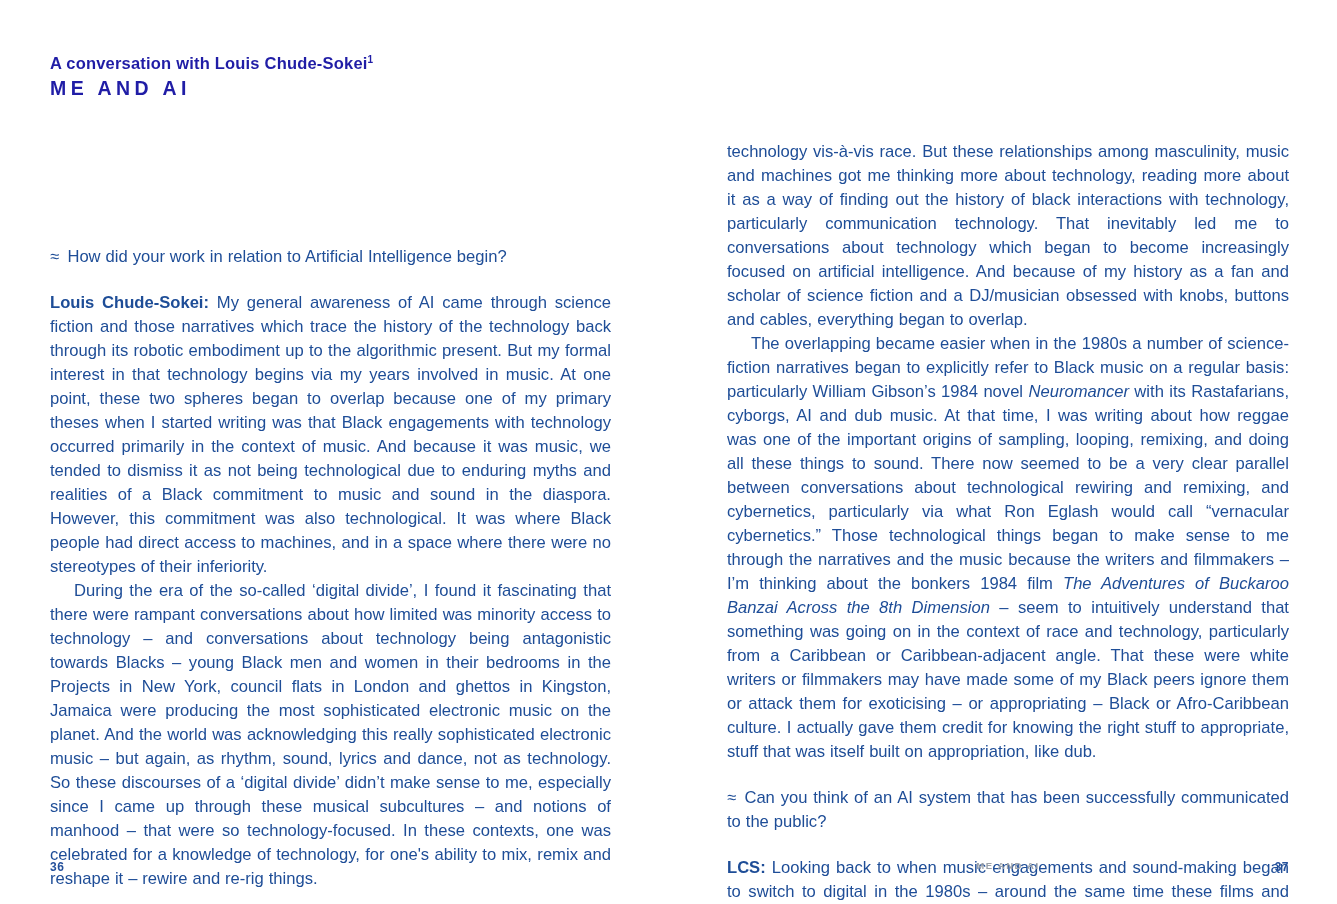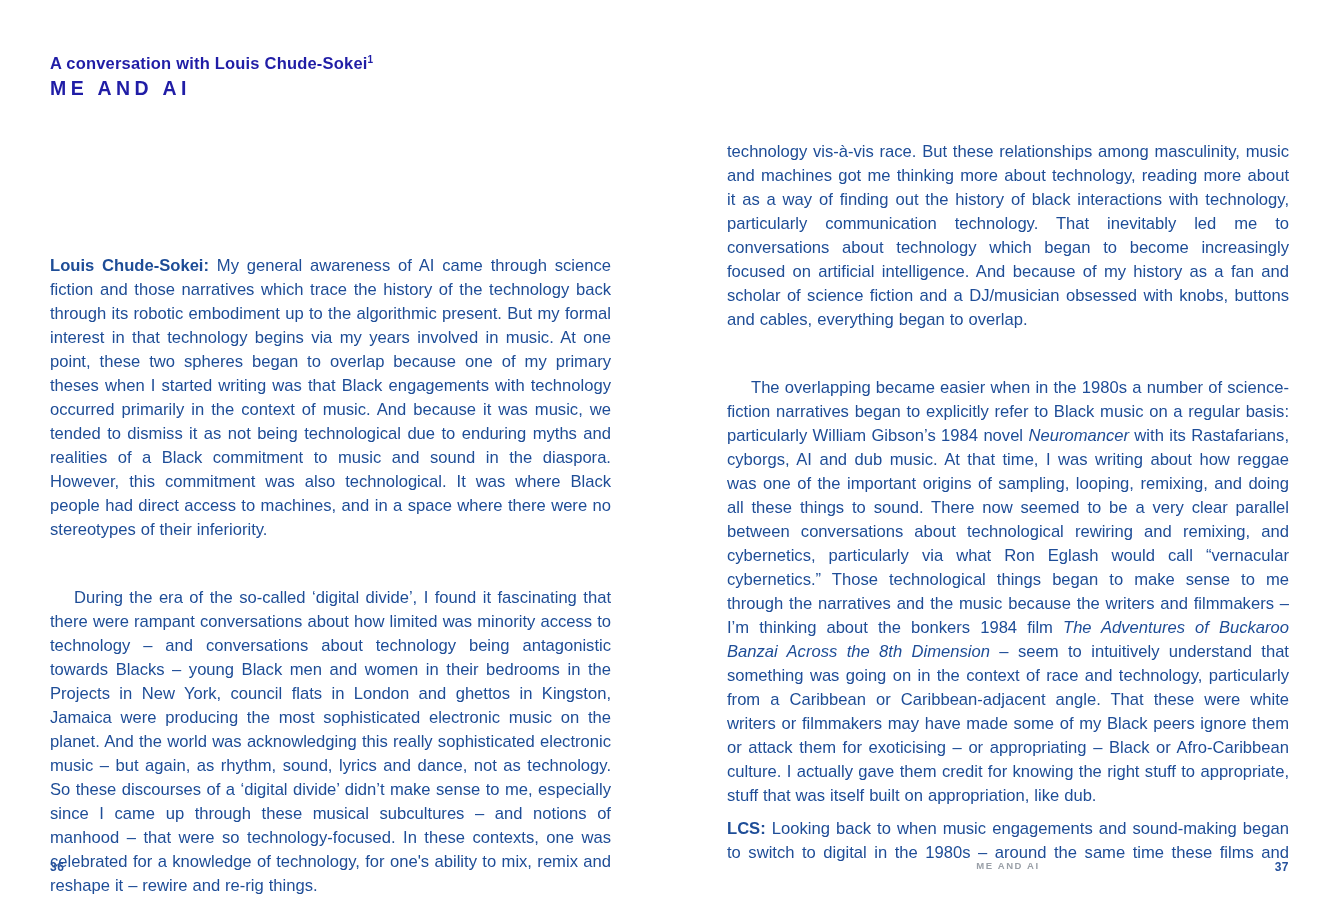--- a/index.html
+++ b/index.html
@@ -25,22 +25,22 @@
   .column{
     position:absolute;
     color:var(--body-blue);
     font-size:16.6px;line-height:24px;
     text-align:justify;
     word-spacing:.02em;
   }
   .col-left{left:50px;top:245px;width:561px;}
   .col-right{left:727px;top:140px;width:562px;}
   .column p{margin:0;}
-  .column p.indent{text-indent:24px;margin-top:44px;}
-  .column p.space-before{margin-top:9px;}
+  .column p.indent{text-indent:24px;}
+  .column p.space-before{margin-top:22px;}
   .column p.justify-last{text-align-last:justify;}
   .column .bold{font-weight:bold;}
   .column .italic{font-style:italic;}
   
   .footer-item{position:absolute;top:860px;font-weight:bold;}
   .running{color:var(--footer-gray);font-size:9.5px;letter-spacing:1.6px;}
   .pgnum{color:var(--pagenum-blue);font-size:12px;letter-spacing:.5px;}
   .fi-pg-left{left:50px;}
   .fi-run-left{left:50px;width:561px;text-align:center;}
   .fi-run-right{left:727px;width:562px;text-align:center;}
@@ -50,27 +50,29 @@
 <body>
 
 <div class="page">
 
   <div class="header">
     <div class="kicker"><span>A conversation with Louis Chude-Sokei</span><sup>1</sup></div>
     <div class="title">ME AND AI</div>
   </div>
 
   <div class="column col-left">
+      <p class=""><span>≈ How did your work in relation to Artificial Intelligence begin?</span></p>
       <p class="space-before "><span class="bold">Louis Chude-Sokei: </span><span>My general awareness of AI came through science fiction and those narratives which trace the history of the technology back through its robotic embodiment up to the algorithmic present. But my formal interest in that technology begins via my years involved in music. At one point, these two spheres began to overlap because one of my primary theses when I started writing was that Black engagements with technology occurred primarily in the context of music. And because it was music, we tended to dismiss it as not being technological due to enduring myths and realities of a Black commitment to music and sound in the diaspora. However, this commitment was also technological. It was where Black people had direct access to machines, and in a space where there were no stereotypes of their inferiority.</span></p>
       <p class="indent "><span>During the era of the so-called ‘digital divide’, I found it fascinating that there were rampant conversations about how limited was minority access to technology – and conversations about technology being antagonistic towards Blacks – young Black men and women in their bedrooms in the Projects in New York, council flats in London and ghettos in Kingston, Jamaica were producing the most sophisticated electronic music on the planet. And the world was acknowledging this really sophisticated electronic music – but again, as rhythm, sound, lyrics and dance, not as technology. So these discourses of a ‘digital divide’ didn’t make sense to me, especially since I came up through these musical subcultures – and notions of manhood – that were so technology-focused. In these contexts, one was celebrated for a knowledge of technology, for one's ability to mix, remix and reshape it – rewire and re-rig things.</span></p>
     </div>
 
   <div class="column col-right">
       <p class=""><span>technology vis-à-vis race. But these relationships among masculinity, music and machines got me thinking more about technology, reading more about it as a way of finding out the history of black interactions with technology, particularly communication technology. That inevitably led me to conversations about technology which began to become increasingly focused on artificial intelligence. And because of my history as a fan and scholar of science fiction and a DJ/musician obsessed with knobs, buttons and cables, everything began to overlap.</span></p>
       <p class="indent "><span>The overlapping became easier when in the 1980s a number of science-fiction narratives began to explicitly refer to Black music on a regular basis: particularly William Gibson’s 1984 novel </span><span class="italic">Neuromancer</span><span> with its Rastafarians, cyborgs, AI and dub music. At that time, I was writing about how reggae was one of the important origins of sampling, looping, remixing, and doing all these things to sound. There now seemed to be a very clear parallel between conversations about technological rewiring and remixing, and cybernetics, particularly via what Ron Eglash would call “vernacular cybernetics.” Those technological things began to make sense to me through the narratives and the music because the writers and filmmakers – I’m thinking about the bonkers 1984 film </span><span class="italic">The Adventures of Buckaroo Banzai Across the 8th Dimension</span><span> – seem to intuitively understand that something was going on in the context of race and technology, particularly from a Caribbean or Caribbean-adjacent angle. That these were white writers or filmmakers may have made some of my Black peers ignore them or attack them for exoticising – or appropriating – Black or Afro-Caribbean culture. I actually gave them credit for knowing the right stuff to appropriate, stuff that was itself built on appropriation, like dub.</span></p>
+      <p class="space-before "><span>≈ Can you think of an AI system that has been successfully communicated to the public?</span></p>
       <p class="space-before justify-last"><span class="bold">LCS: </span><span>Looking back to when music engagements and sound-making began to switch to digital in the 1980s – around the same time these films and</span></p>
     </div>
 
   <div class="footer-item pgnum fi-pg-left">36</div>
   <div class="footer-item running fi-run-right">ME AND AI</div>
   <div class="footer-item pgnum fi-pg-right">37</div>
 
 </div>
 
 </body></html>

